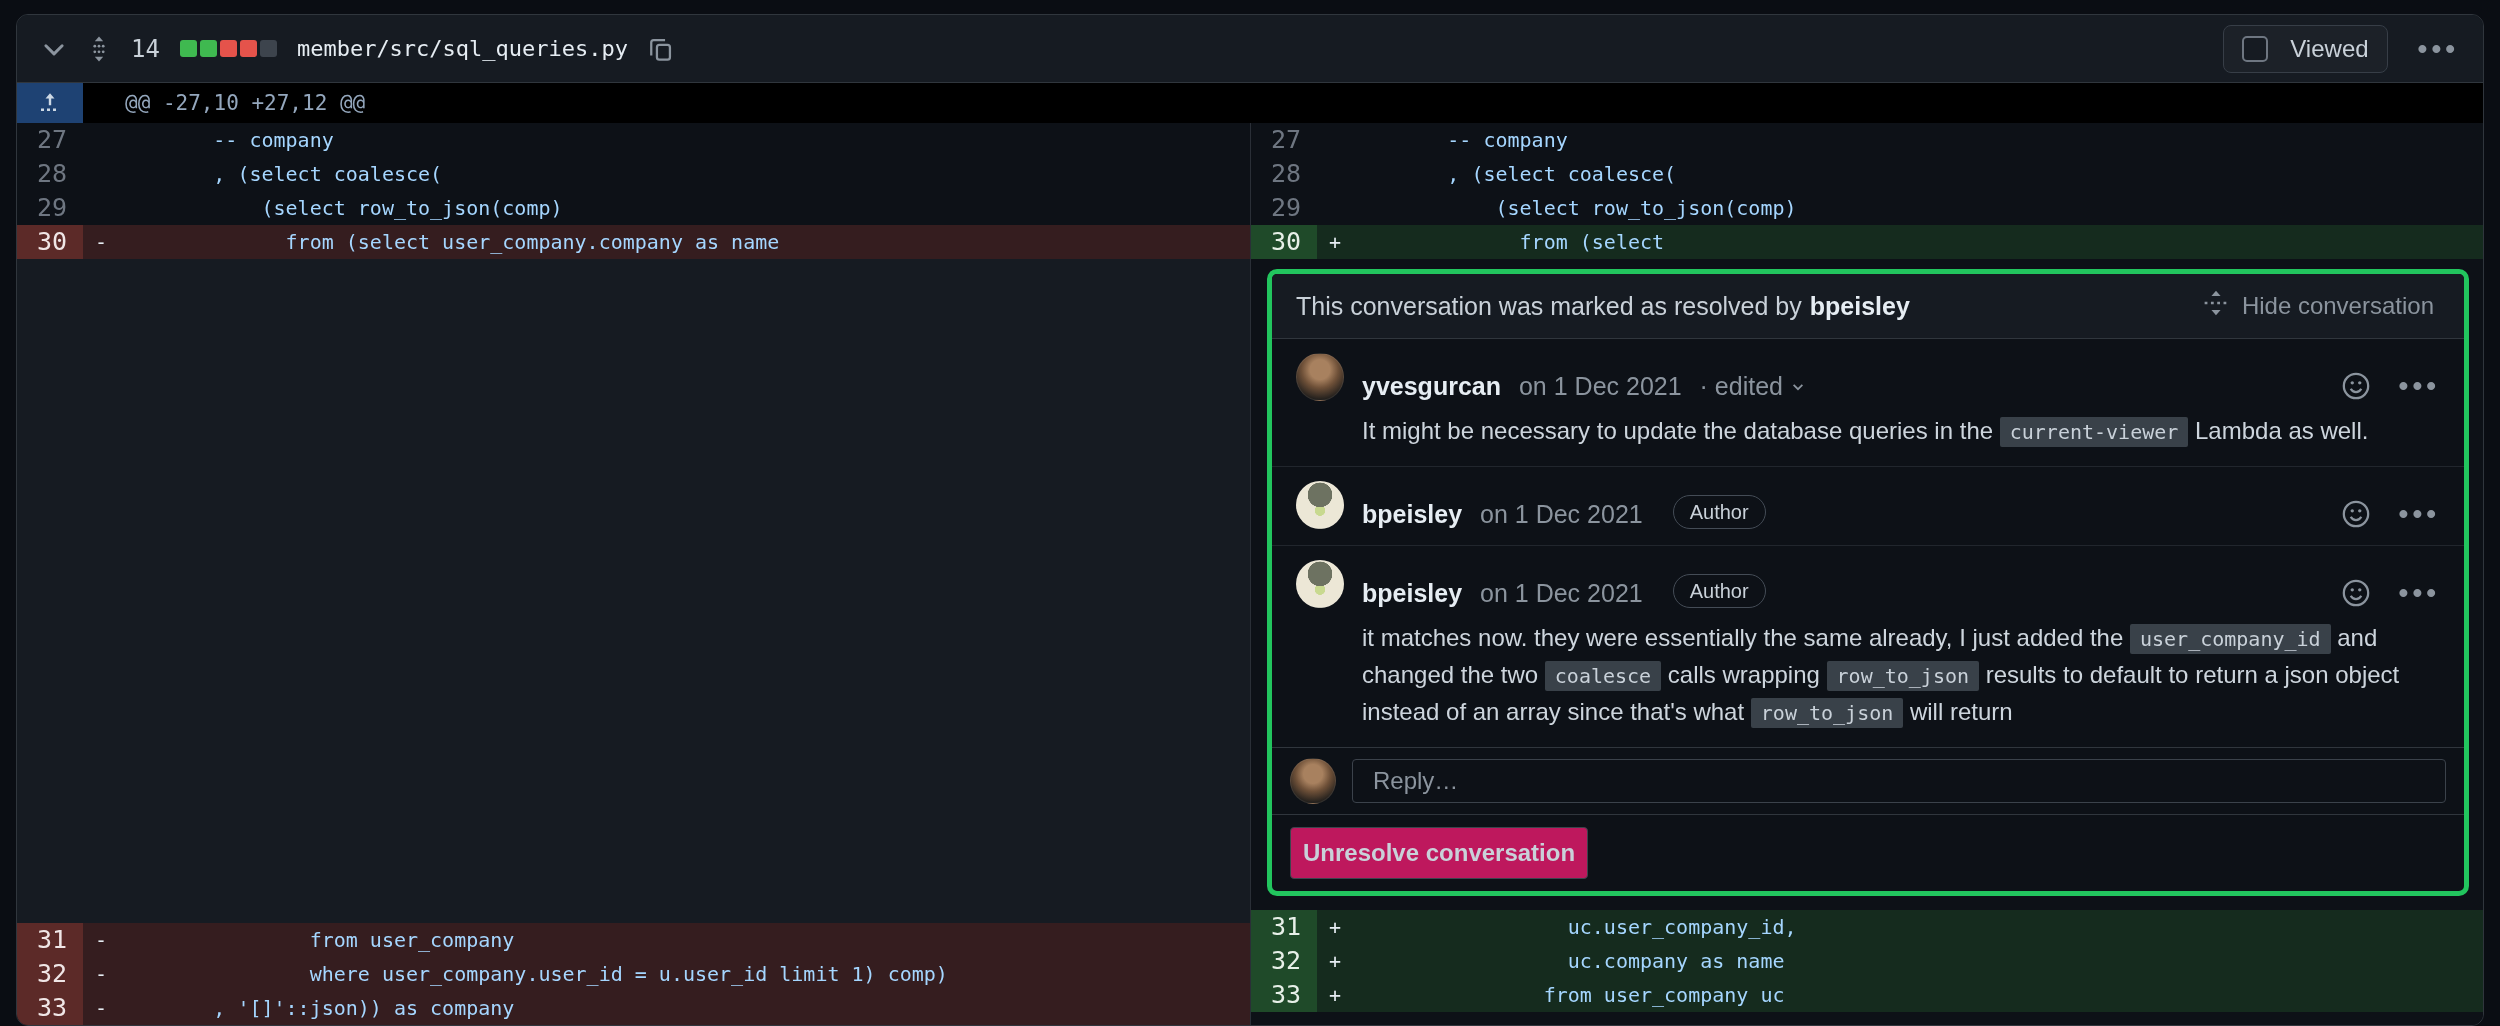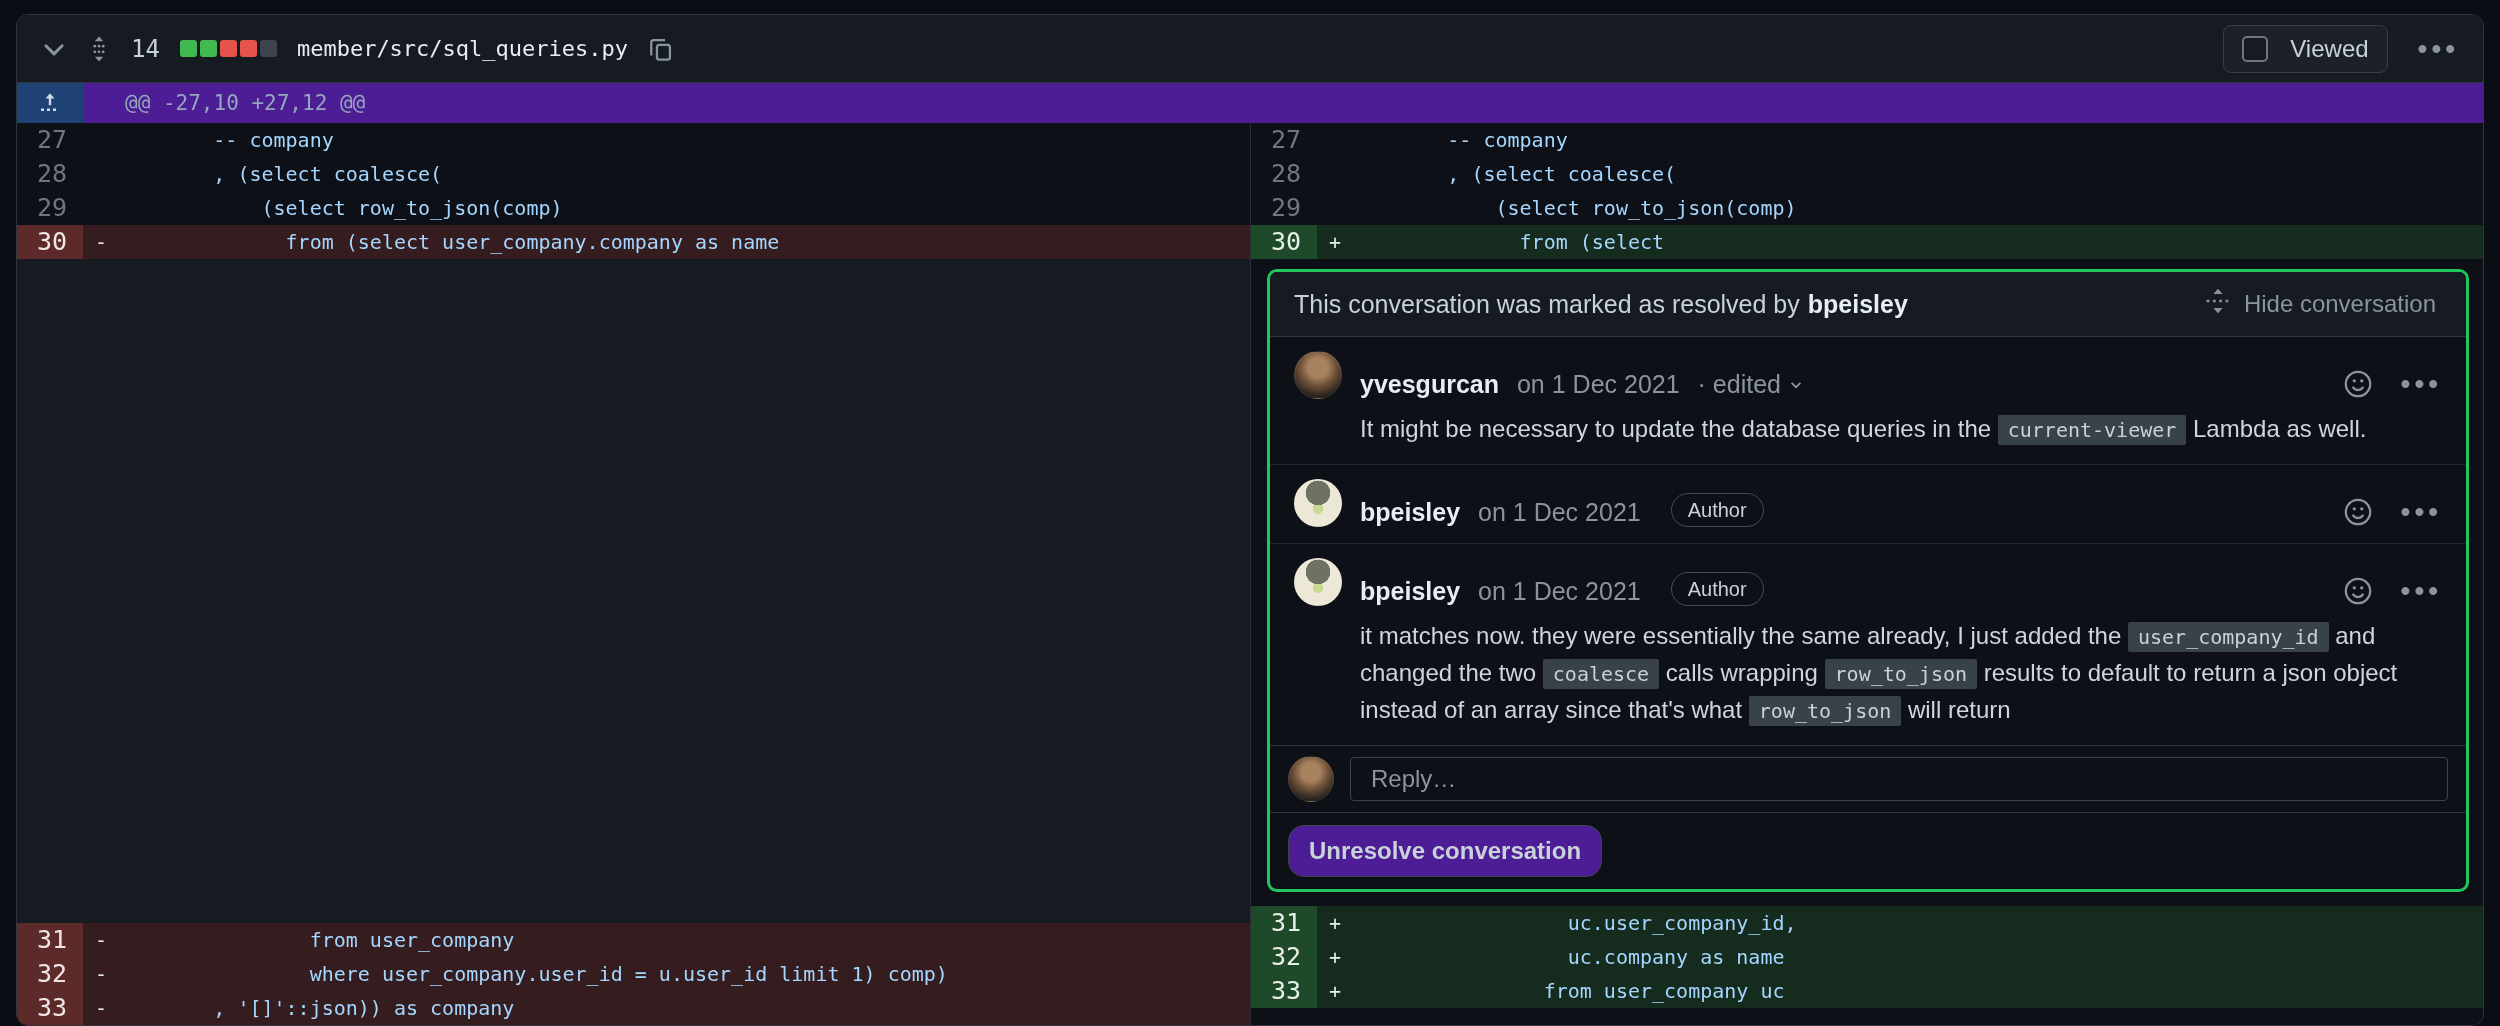--- a/index.html
+++ b/index.html
@@ -25,21 +25,21 @@
   .block { width:17px; height:17px; border-radius:3px; }
   .file-path { font-family:"DejaVu Sans Mono",monospace; font-size:22px; color:#e6edf3; }
   .fh-right { margin-left:auto; display:flex; align-items:center; gap:30px; }
   .viewed-btn {
     display:flex; align-items:center; gap:22px; padding:9px 18px;
     background:#1c2128; border:1px solid #373e47; border-radius:8px;
     font-size:24px; color:#c9d1d9; cursor:pointer;
   }
   .checkbox { width:26px; height:26px; border:2px solid #6e7681; border-radius:5px; background:#161b22; }
   
-  .hunk-row { display:flex; height:40px; flex:none; background:#4c1d95; }
+  .hunk-row { display:flex; height:40px; flex:none; background:#000000; }
   .expand-btn {
     width:66px; flex:none; background:#1e4273; border:none; cursor:pointer;
     display:flex; align-items:center; justify-content:center; color:#cdd9e5;
   }
   .hunk-text {
     font-family:"DejaVu Sans Mono",monospace; font-size:21px; color:#94a7bd;
     line-height:40px; padding-left:42px; white-space:pre;
   }
   
   .split { display:grid; grid-template-columns:1fr 1fr; flex:1; min-height:0; }
@@ -52,21 +52,21 @@
   .gutter { width:66px; flex:none; text-align:right; padding-right:16px; color:#6e7681; font-size:25px; }
   .sign { width:34px; flex:none; padding-left:12px; color:#e6edf3; }
   .code-text { flex:1; color:#a5d6ff; overflow:hidden; }
   .code-row.del { background:#351d1f; }
   .code-row.del .gutter { background:#5c2a28; color:#f0e6e6; }
   .code-row.add { background:#152b1e; }
   .code-row.add .gutter { background:#1f4a29; color:#e7f0e8; }
   .filler { flex:1; background:#161b22; }
   
   .conv-cell { padding:10px 14px 14px 16px; background:#0d1117; }
-  .conv-box { border:3px solid #22c55e; border-radius:10px; background:#0d1117; overflow:hidden; }
+  .conv-box { border:5px solid #22c55e; border-radius:10px; background:#0d1117; overflow:hidden; }
   .conv-header {
     display:flex; align-items:center; padding:14px 24px; min-height:56px;
     background:#161b22; border-bottom:1px solid #30363d; font-size:25px; color:#c9d1d9;
   }
   .conv-header b { color:#e6edf3; margin-left:8px; }
   .hide-conv {
     margin-left:auto; display:flex; align-items:center; gap:12px;
     color:#8b949e; font-size:24px; cursor:pointer; background:none; border:none;
   }
   .comment { padding:14px 24px 16px; border-bottom:1px solid #21262d; }
@@ -96,22 +96,22 @@
   }
   .reply-row { display:flex; align-items:center; gap:16px; padding:10px 18px; border-top:1px solid #30363d; }
   .reply-row .avatar { width:46px; height:46px; }
   .reply-input {
     flex:1; height:44px; background:#0d1117; border:1px solid #3b424b; border-radius:4px;
     padding:1px 20px; font-size:24px; color:#c9d1d9; font-family:"Liberation Sans",sans-serif; outline:none;
   }
   .reply-input::placeholder { color:#8b949e; }
   .conv-footer { padding:12px 18px; border-top:1px solid #30363d; }
   .unresolve-btn {
-    font-size:24px; font-weight:bold; color:#c9d1d9; background:#4c1d95;
-    border:1px solid #3d444d; border-radius:16px; padding:11px 20px; cursor:pointer;
+    font-size:24px; font-weight:bold; color:#c9d1d9; background:#be185d;
+    border:1px solid #3d444d; border-radius:4px; padding:11px 12px; cursor:pointer;
     font-family:"Liberation Sans",sans-serif;
   }
   .kebab-dots { letter-spacing:4px; font-size:28px; font-weight:bold; color:#8b949e; line-height:1; cursor:pointer; }
 </style>
 </head>
 <body>
 
 <div class="card">
 
   <div class="file-header">

